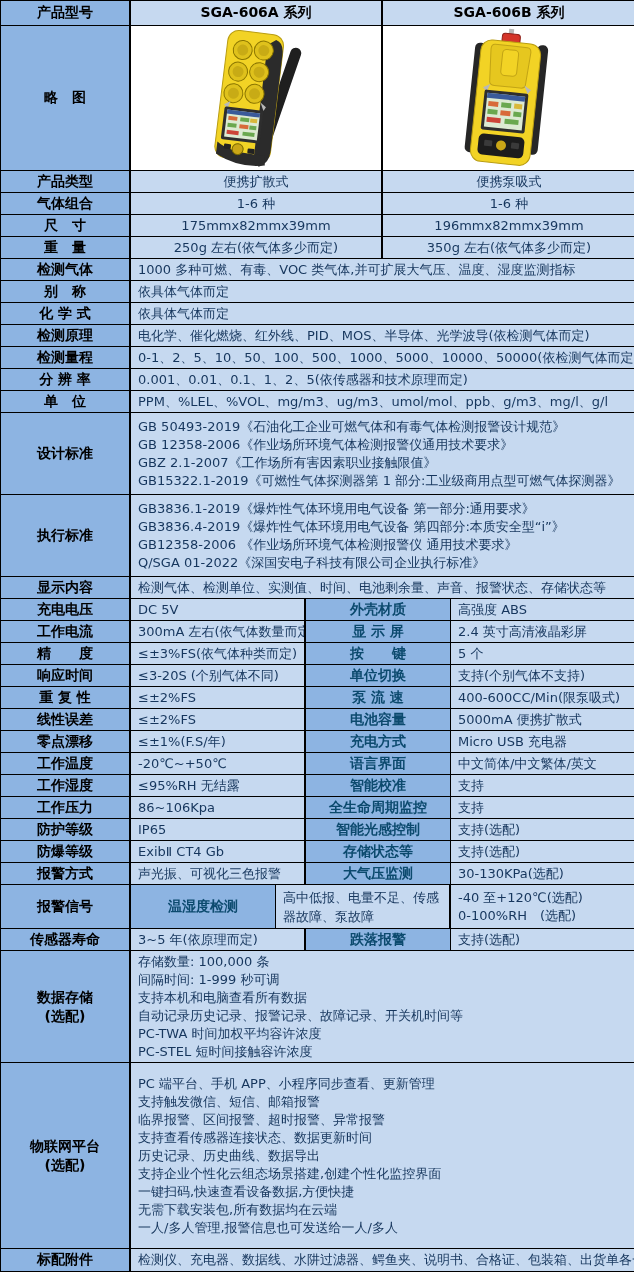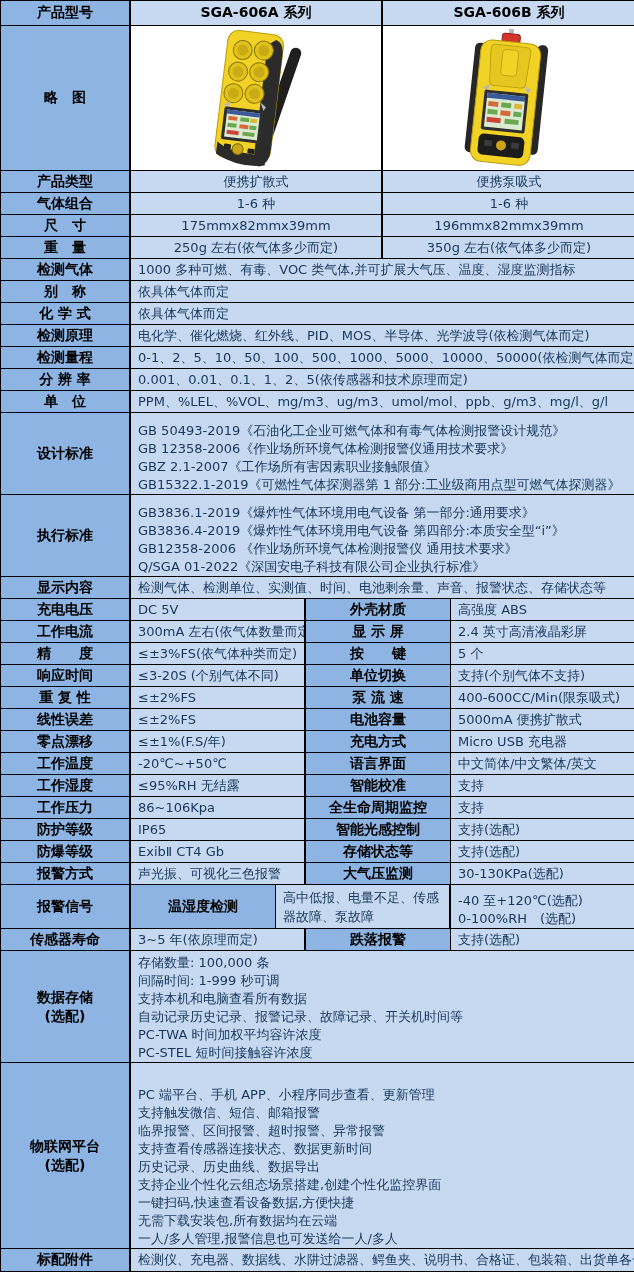--- a/index.html
+++ b/index.html
@@ -34,24 +34,24 @@
   .lab.col2 { flex-direction:column; justify-content:center; line-height:19px; }
   .val { background:#c6d9f0; color:#16365d; font-size:13px; }
   .ctr { justify-content:center; text-align:left; }
   .lft { justify-content:flex-start; padding-left:7px; white-space:nowrap; }
   .wl  { width:130px; flex:none; }
   .wa  { width:252px; flex:none; border-right:2px solid #000; }
   .wb  { width:252px; flex:none; }
   .wfull { width:504px; flex:none; }
   .wv1 { width:175px; flex:none; border-right:2px solid #000; }
   .wl2 { width:145px; flex:none; border-right:1px solid #000; background:#8db4e2;
-         font-weight:bold; color:#000000; font-size:14px; justify-content:center; text-align:center; }
+         font-weight:bold; color:#0c4a6e; font-size:14px; justify-content:center; text-align:center; }
   .wv2 { width:184px; flex:none; }
   .imgc { background:#ffffff; justify-content:center; }
-  .lines { display:flex; flex-direction:column; justify-content:flex-end;
+  .lines { display:flex; flex-direction:column; justify-content:center;
            width:100%; height:100%; padding-left:7px; }
   .lines > div { white-space:nowrap; }
   .wrap2 { white-space:normal; line-height:19px; padding-top:2px; padding-bottom:2px; }
   .bold { font-weight:bold; color:#000; }
   .hdr { font-size:14px; }
 </style>
 </head>
 <body>
 
 <div class="sheet">

